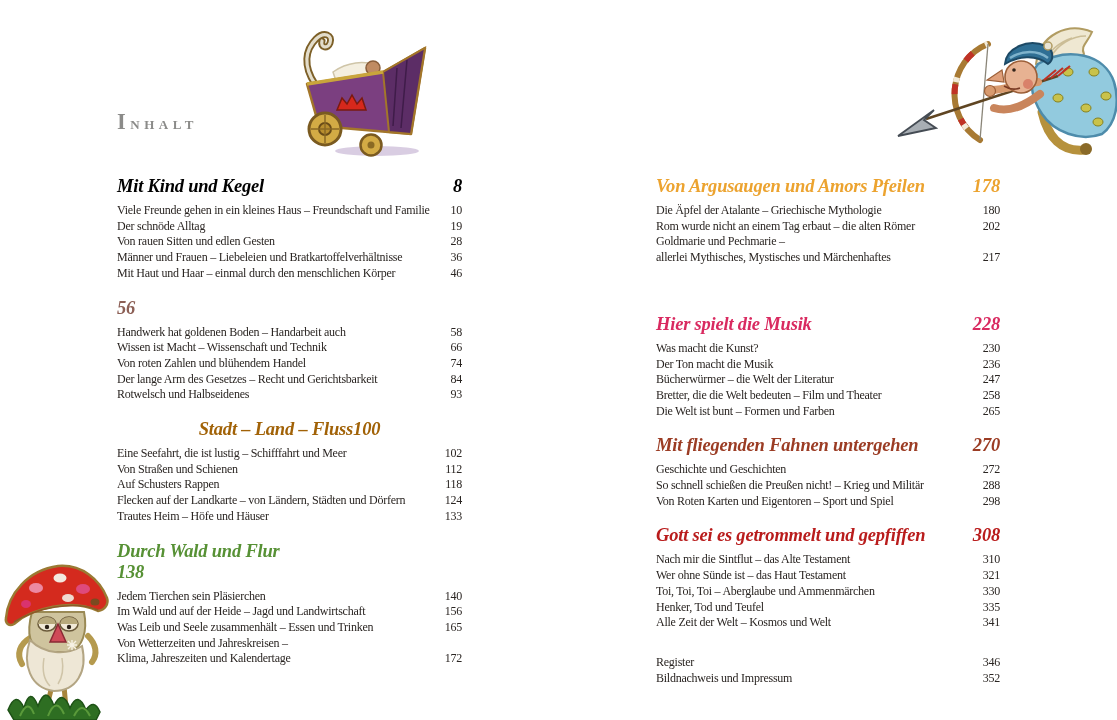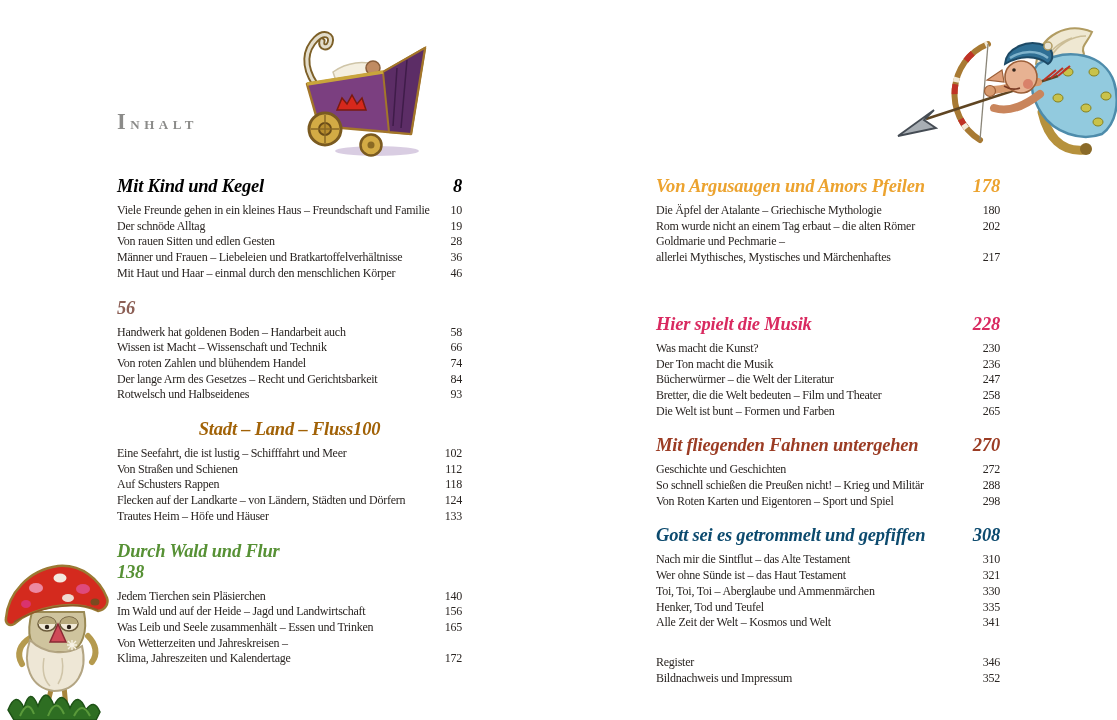--- a/index.html
+++ b/index.html
@@ -300,21 +300,21 @@
       <div class="entry">
         <span class="entry-title">So schnell schießen die Preußen nicht! – Krieg und Militär</span>
         <span class="entry-page">288</span>
       </div>
       <div class="entry">
         <span class="entry-title">Von Roten Karten und Eigentoren – Sport und Spiel</span>
         <span class="entry-page">298</span>
       </div>
     </section>
     <section class="toc-section">
-      <div class="sec-head" style="color: #0c4a6e;">
+      <div class="sec-head" style="color: #b91c1c;">
         <span class="sec-title">Gott sei es getrommelt und gepfiffen</span>
         <span class="sec-page">308</span>
       </div>
       <div class="entry">
         <span class="entry-title">Nach mir die Sintflut – das Alte Testament</span>
         <span class="entry-page">310</span>
       </div>
       <div class="entry">
         <span class="entry-title">Wer ohne Sünde ist – das Haut Testament</span>
         <span class="entry-page">321</span>

